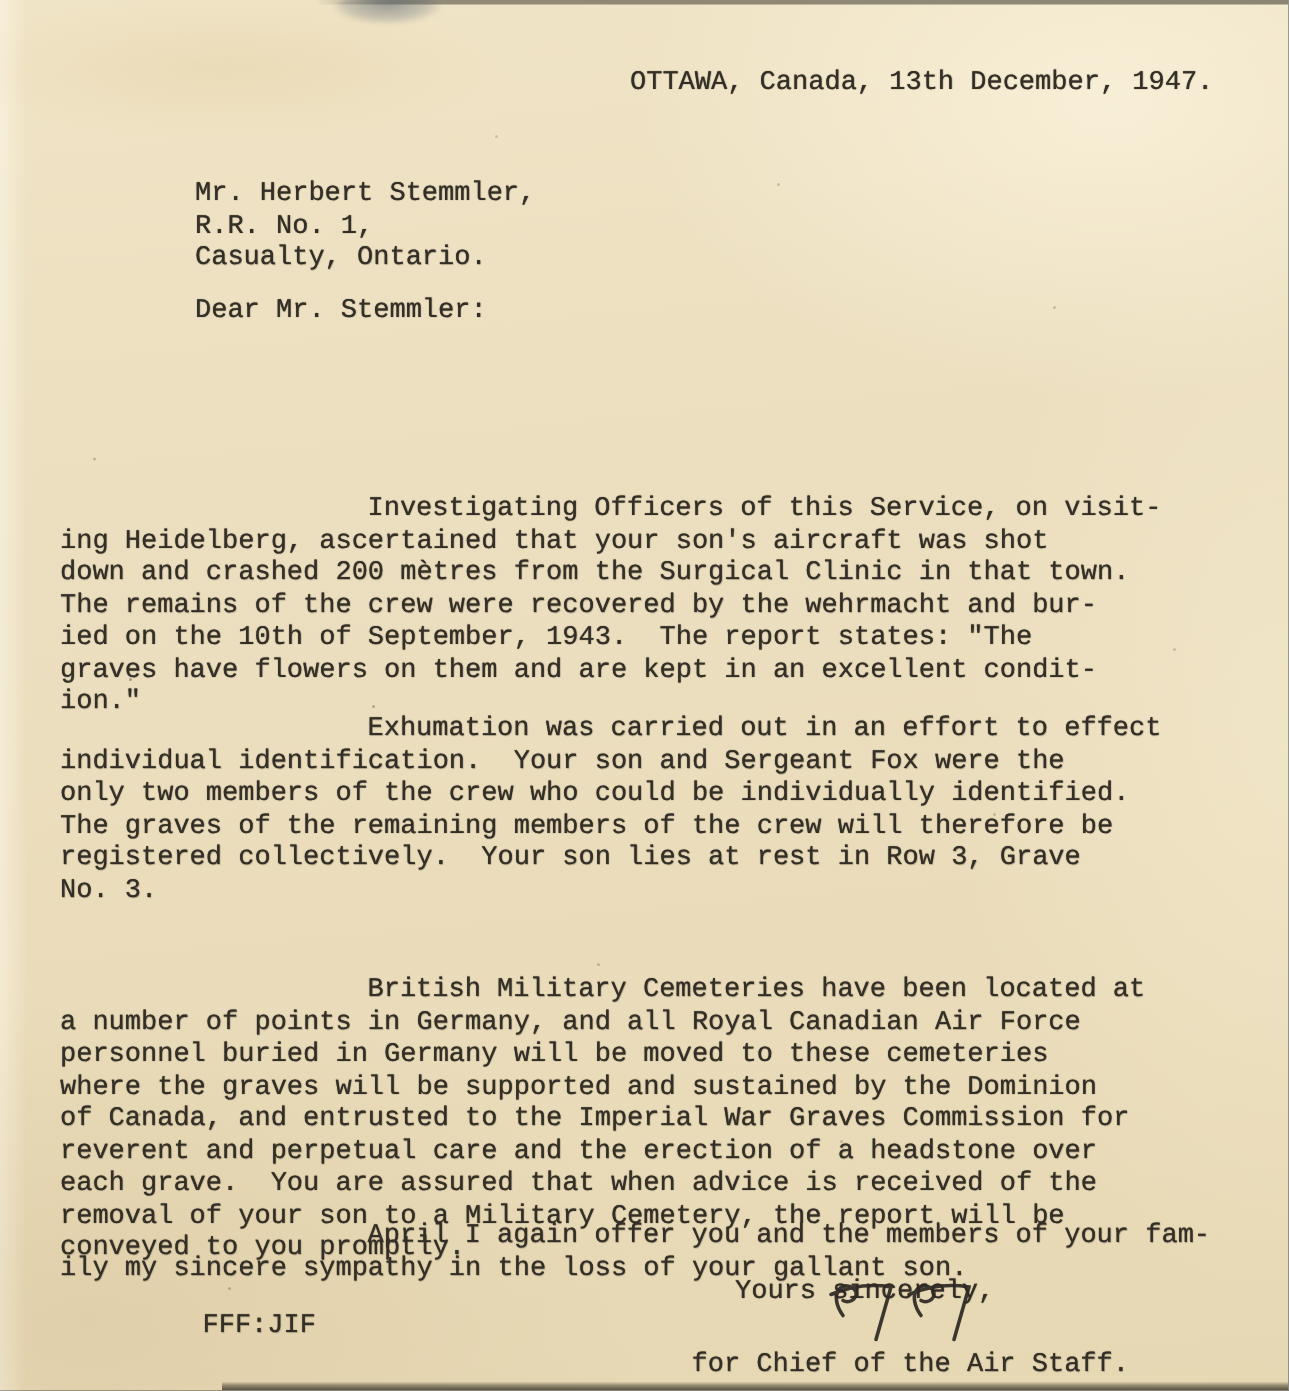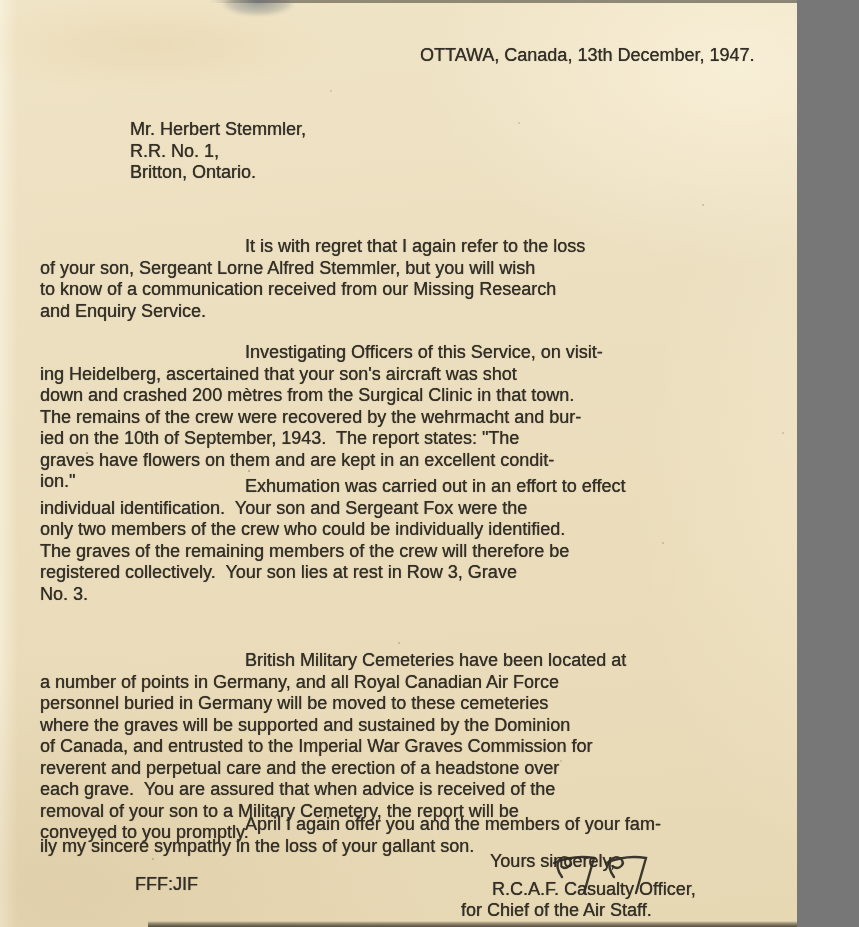--- a/index.html
+++ b/index.html
@@ -1,27 +1,27 @@
 <!DOCTYPE html>
 <html><head>
 <meta charset="utf-8">
 <style>
   html,body{margin:0;padding:0;background:#777;}
   .page{
     position:relative;
-    width:797px;height:927px;
+    width:859px;height:927px;
     overflow:hidden;
     background:
       radial-gradient(ellipse 260px 70px at 150px 45px, rgba(214,184,124,.18), transparent 70%),
       radial-gradient(ellipse 420px 260px at 740px 70px, rgba(255,249,230,.55), transparent 75%),
       radial-gradient(ellipse 500px 300px at 60px 880px, rgba(196,172,128,.22), transparent 75%),
       radial-gradient(ellipse 300px 500px at 859px 500px, rgba(255,248,226,.28), transparent 75%),
       linear-gradient(to right, rgba(255,250,236,.5) 0px, rgba(255,250,236,0) 18px),
       linear-gradient(175deg, #f0e4c6 0%, #ecdfc0 35%, #eadcba 70%, #e7d8b4 100%);
-    font-family:Liberation Sans, sans-serif;
+    font-family:Liberation Mono, monospace;
     color:#332f27;
   }
   .tw{
     position:absolute;
     font-size:18px;
     line-height:21.5px;
     white-space:pre;
     letter-spacing:0;
     color:#332f27;
     text-shadow:0 0 0.7px rgba(53,47,36,.85), 0.4px 0.4px 0.5px rgba(53,47,36,.25);
@@ -68,29 +68,26 @@
 
   <div class="top-edge"></div>
   <div class="smudge"></div>
   <div class="bottom-edge"></div>
   <div class="speckles"></div>
 
   <div class="tw" style="left:420px;top:45px;">OTTAWA, Canada, 13th December, 1947.</div>
 
   <div class="tw" style="left:130px;top:119px;">Mr. Herbert Stemmler,
 R.R. No. 1,
-Britton, Ontario.</div>
+Casualty, Ontario.</div>
+
+  <div class="tw" style="left:130px;top:197px;">Dear Mr. Stemmler:</div>
 
 
-  <div class="tw para" style="left:40px;top:236px;">It is with regret that I again refer to the loss
-of your son, Sergeant Lorne Alfred Stemmler, but you will wish
-to know of a communication received from our Missing Research
-and Enquiry Service.</div>
-
-  <div class="tw para" style="left:40px;top:329px;margin-top:13px;">Investigating Officers of this Service, on visit-
+  <div class="tw para" style="left:40px;top:329px;">Investigating Officers of this Service, on visit-
 ing Heidelberg, ascertained that your son's aircraft was shot
 down and crashed 200 mètres from the Surgical Clinic in that town.
 The remains of the crew were recovered by the wehrmacht and bur-
 ied on the 10th of September, 1943.  The report states: "The
 graves have flowers on them and are kept in an excellent condit-
 ion."</div>
 
   <div class="tw para" style="left:40px;top:476px;">Exhumation was carried out in an effort to effect
 individual identification.  Your son and Sergeant Fox were the
 only two members of the crew who could be individually identified.
@@ -115,19 +112,18 @@
 
   <svg class="sig-svg" width="118" height="48" viewBox="0 0 118 48">
     <g fill="none" stroke="#2e2a23" stroke-width="2.4" stroke-linecap="round" opacity="0.92">
       <path d="M14 26 C4 12, 13 2, 21 8 C26 13, 19 19, 14 16"></path>
       <path d="M6 12 C20 6, 34 5, 46 7 L36 42"></path>
       <path d="M66 26 C56 12, 65 2, 73 8 C78 13, 71 19, 66 16"></path>
       <path d="M58 12 C72 6, 86 5, 98 7 L88 42"></path>
     </g>
   </svg>
 
-  <div class="tw" style="left:492px;top:879px;">R.C.A.F. Casualty Officer,</div>
 
   <div class="tw" style="left:461px;top:900px;">for Chief of the Air Staff.</div>
 
   <div class="tw" style="left:135px;top:874px;">FFF:JIF</div>
 
 </div>
 
 </body></html>

